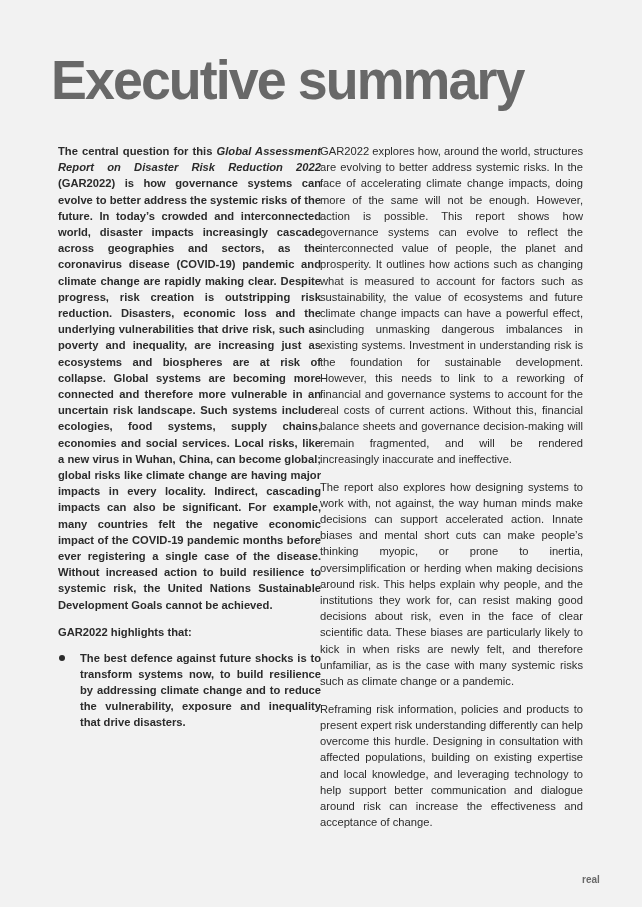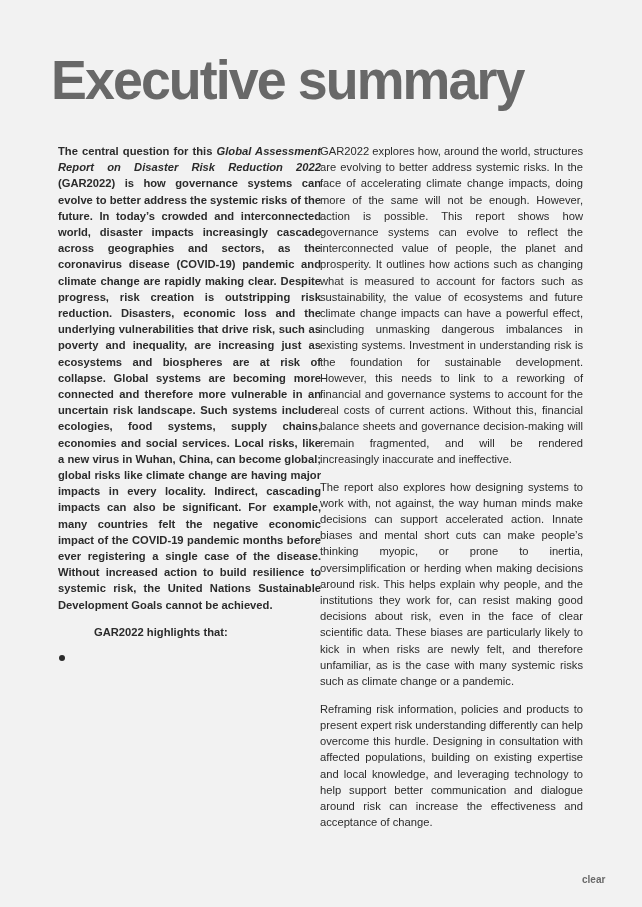--- a/index.html
+++ b/index.html
@@ -32,21 +32,21 @@
     font-size: 11.2px;
     line-height: 16.2px;
   }
   .col.left { left: 58px; font-weight: bold; }
   .col.right { left: 320px; }
   .col p {
     margin: 0 0 11.5px 0;
     text-align: justify;
     hyphens: none;
   }
-  .col p.tight { margin-bottom: 9px; margin-left: 36px; }
+  .col p.tight { margin-bottom: 9px; }
   .col em { font-style: italic; }
   ul.bullets {
     list-style: none;
     margin: 0; padding: 0;
   }
   ul.bullets li {
     position: relative;
     padding-left: 22px;
     text-align: justify;
     margin-bottom: 7.5px;
@@ -72,23 +72,24 @@
 <h1 class="title">Executive summary</h1>
 
 <div class="col left">
   <p><span>The central question for this </span><em>Global Assessment Report on Disaster Risk Reduction 2022</em><span> (GAR2022) is how governance systems can evolve to better address the systemic risks of the future. In today’s crowded and interconnected world, disaster impacts increasingly cascade across geographies and sectors, as the coronavirus disease (COVID-19) pandemic and climate change are rapidly making clear. Despite progress, risk creation is outstripping risk reduction. Disasters, economic loss and the underlying vulnerabilities that drive risk, such as poverty and inequality, are increasing just as ecosystems and biospheres are at risk of collapse. Global systems are becoming more connected and therefore more vulnerable in an uncertain risk landscape. Such systems include ecologies, food systems, supply chains, economies and social services. Local risks, like a new virus in Wuhan, China, can become global; global risks like climate change are having major impacts in every locality. Indirect, cascading impacts can also be significant. For example, many countries felt the negative economic impact of the COVID-19 pandemic months before ever registering a single case of the disease. Without increased action to build resilience to systemic risk, the United Nations Sustainable Development Goals cannot be achieved.</span></p>
 
   <p class="tight">GAR2022 highlights that:</p>
 
   <ul class="bullets">
     <li>
       <span class="dot"></span>
+      <span>The best defence against future shocks is to transform systems now, to build resilience by addressing climate change and to reduce the vulnerability, exposure and inequality that drive disasters.</span>
     </li>
   </ul>
 </div>
 
 <div class="col right">
   <p>GAR2022 explores how, around the world, structures are evolving to better address systemic risks. In the face of accelerating climate change impacts, doing more of the same will not be enough. However, action is possible. This report shows how governance systems can evolve to reflect the interconnected value of people, the planet and prosperity. It outlines how actions such as changing what is measured to account for factors such as sustainability, the value of ecosystems and future climate change impacts can have a powerful effect, including unmasking dangerous imbalances in existing systems. Investment in understanding risk is the foundation for sustainable development. However, this needs to link to a reworking of financial and governance systems to account for the real costs of current actions. Without this, financial balance sheets and governance decision-making will remain fragmented, and will be rendered increasingly inaccurate and ineffective.</p>
   <p>The report also explores how designing systems to work with, not against, the way human minds make decisions can support accelerated action. Innate biases and mental short cuts can make people’s thinking myopic, or prone to inertia, oversimplification or herding when making decisions around risk. This helps explain why people, and the institutions they work for, can resist making good decisions about risk, even in the face of clear scientific data. These biases are particularly likely to kick in when risks are newly felt, and therefore unfamiliar, as is the case with many systemic risks such as climate change or a pandemic.</p>
   <p>Reframing risk information, policies and products to present expert risk understanding differently can help overcome this hurdle. Designing in consultation with affected populations, building on existing expertise and local knowledge, and leveraging technology to help support better communication and dialogue around risk can increase the effectiveness and acceptance of change.</p>
 </div>
 
-<div class="page-num">clear</div>
+<div class="page-num">real</div>
 
 </body></html>

